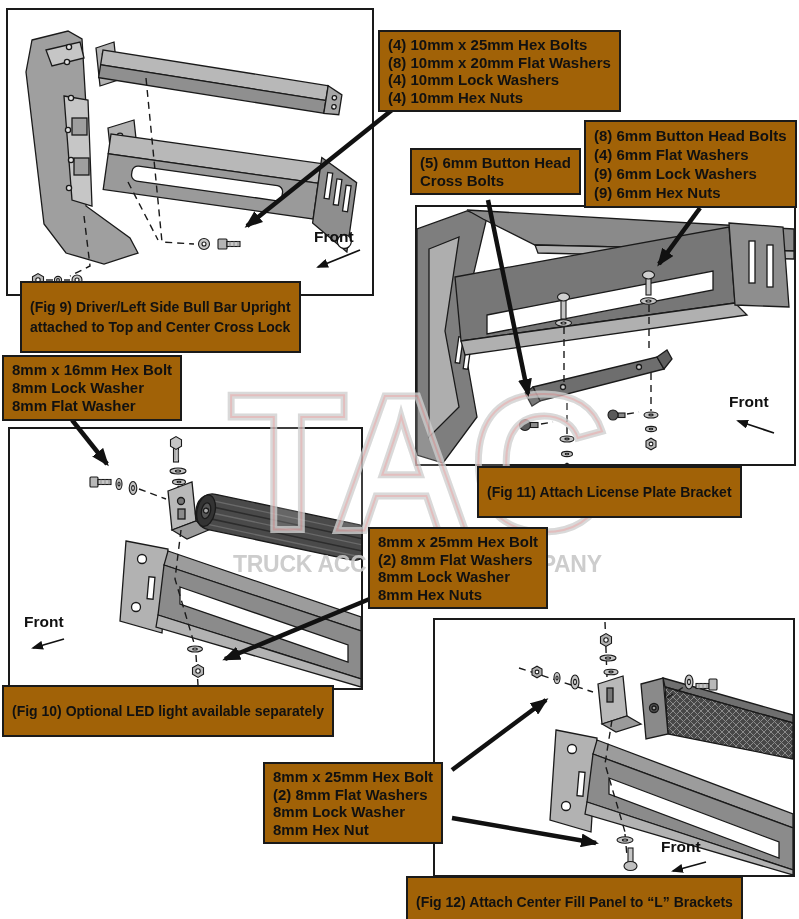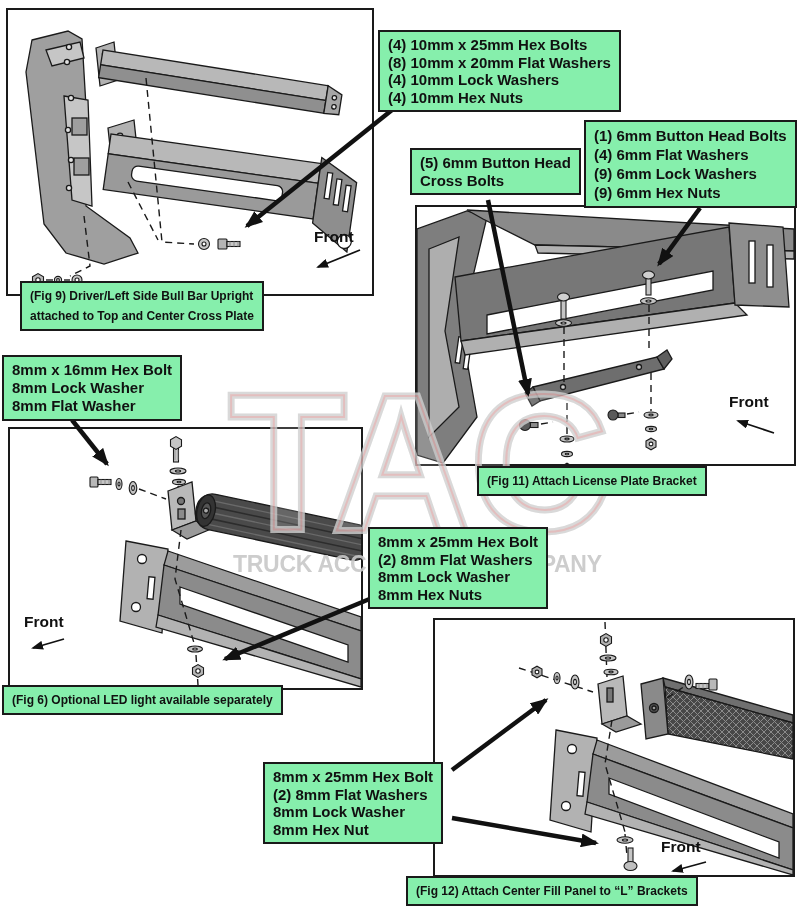--- a/index.html
+++ b/index.html
@@ -3,25 +3,25 @@
 <meta charset="utf-8">
 <style>
   *{margin:0;padding:0;box-sizing:border-box}
   html,body{background:#fff}
   body{font-family:"Liberation Sans",sans-serif;color:#111}
   #page{position:relative;width:799px;height:919px;background:#fff;overflow:hidden}
   .fig{position:absolute;border:2px solid #1a1a1a;background:#fff;z-index:1}
   .watermark{position:absolute;left:222px;top:362px;z-index:4;pointer-events:none}
   #arrows{position:absolute;left:0;top:0;z-index:5;pointer-events:none}
   .callout,.caption{
-    position:absolute;border:2px solid #1a1a1a;background:#86efac;
+    position:absolute;border:2px solid #1a1a1a;background:#a16207;
     font-weight:bold;font-size:15px;line-height:17.5px;
     padding:4px 8px;white-space:nowrap;z-index:6
   }
-  .caption{font-size:12px;line-height:20px;padding:3px 8px}
+  .caption{font-size:14px;line-height:20px;padding:14px 8px}
   .front-text{font:bold 15.5px "Liberation Sans",sans-serif;fill:#111}
   .dash{fill:none;stroke:#1a1a1a;stroke-width:1.4;stroke-dasharray:7 5}
   .part{stroke:#1a1a1a;stroke-width:1.3}
   .hw{stroke:#1a1a1a;stroke-width:1.1}
   .farrow{stroke:#111;stroke-width:1.7;fill:none}
 </style>
 </head>
 <body>
 
 <div id="page">
@@ -375,21 +375,21 @@
     <div>(4) 10mm Lock Washers</div>
     <div>(4) 10mm Hex Nuts</div>
   </div>
 
   <div class="callout" style="left:410px;top:148px">
     <div>(5) 6mm Button Head</div>
     <div>Cross Bolts</div>
   </div>
 
   <div class="callout" style="left:584px;top:120px;line-height:19px">
-    <div>(1) 6mm Button Head Bolts</div>
+    <div>(8) 6mm Button Head Bolts</div>
     <div>(4) 6mm Flat Washers</div>
     <div>(9) 6mm Lock Washers</div>
     <div>(9) 6mm Hex Nuts</div>
   </div>
 
   <div class="callout" style="left:2px;top:355px;line-height:18px">
     <div>8mm x 16mm Hex Bolt</div>
     <div>8mm Lock Washer</div>
     <div>8mm Flat Washer</div>
   </div>
@@ -403,28 +403,28 @@
 
   <div class="callout" style="left:263px;top:762px">
     <div>8mm x 25mm Hex Bolt</div>
     <div>(2) 8mm Flat Washers</div>
     <div>8mm Lock Washer</div>
     <div>8mm Hex Nut</div>
   </div>
 
   <div class="caption" style="left:20px;top:281px">
     <div>(Fig 9) Driver/Left Side Bull Bar Upright</div>
-    <div>attached to Top and Center Cross Plate</div>
+    <div>attached to Top and Center Cross Lock</div>
   </div>
 
   <div class="caption" style="left:477px;top:466px">
     <div>(Fig 11) Attach License Plate Bracket</div>
   </div>
 
   <div class="caption" style="left:2px;top:685px">
-    <div>(Fig 6) Optional LED light available separately</div>
+    <div>(Fig 10) Optional LED light available separately</div>
   </div>
 
   <div class="caption" style="left:406px;top:876px">
     <div>(Fig 12) Attach Center Fill Panel to “L” Brackets</div>
   </div>
 
 </div>
 
 </body></html>

